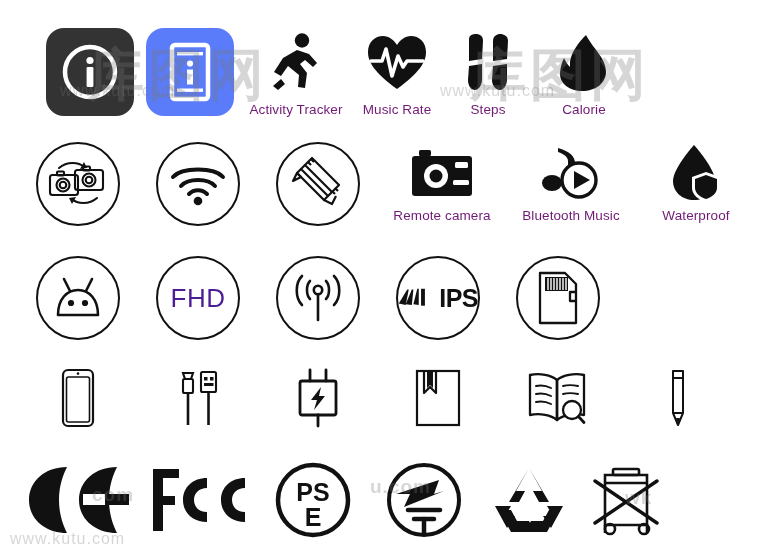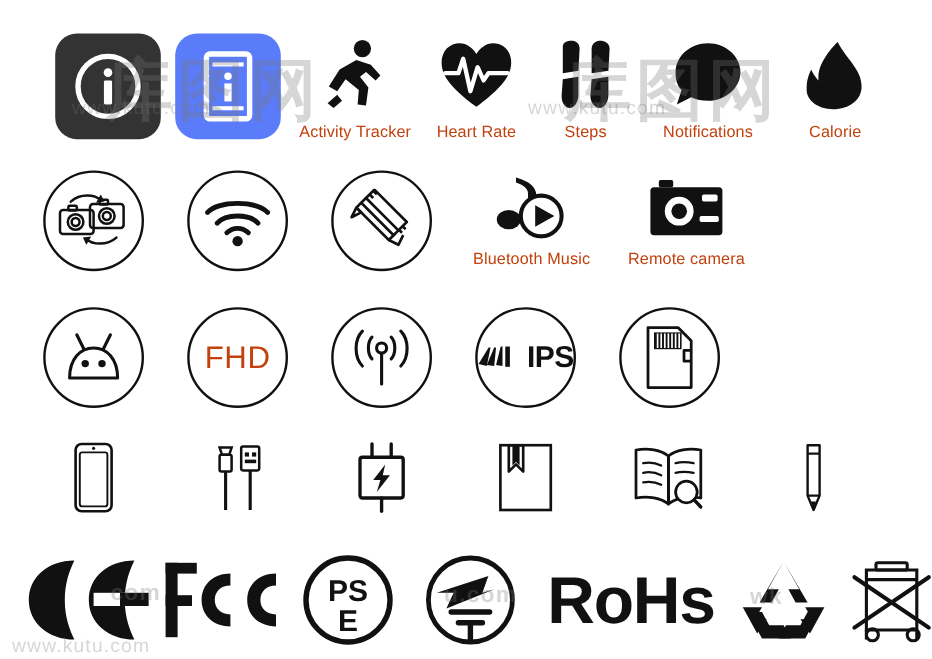--- a/index.html
+++ b/index.html
@@ -12,21 +12,21 @@
   .sheet{position:relative;width:777px;height:549px;}
 
   
   .row{position:absolute;left:0;width:777px;display:flex;}
   .cell{
     display:flex;flex-direction:column;align-items:center;justify-content:flex-start;
     position:relative;
   }
   .glyph{display:flex;align-items:center;justify-content:flex-start;}
   .label{
-    font-size:13.5px;color:#c2410c;letter-spacing:.1px;
+    font-size:13.5px;color:#701a75;letter-spacing:.1px;
     margin-top:4px;white-space:nowrap;text-align:center;
     font-family:"Liberation Sans",sans-serif;
   }
 
   
   #row1{top:28px;}
   #row1 .cell{width:88px;margin-right:0;}
   .tile{
     width:88px;height:88px;border-radius:18px;
     display:flex;align-items:center;justify-content:center;
@@ -39,21 +39,21 @@
   .circ{
     width:84px;height:84px;border-radius:50%;
     border:2.2px solid #111;
     display:flex;align-items:center;justify-content:center;
     box-sizing:border-box;
   }
 
   
   #row3{top:256px;}
   .fhdtxt{
-    font-size:26px;font-weight:400;color:#c2410c;letter-spacing:.5px;
+    font-size:26px;font-weight:400;color:#4c1d95;letter-spacing:.5px;
     font-family:"Liberation Sans",sans-serif;
   }
   .ipstxt{
     font-size:25px;font-weight:600;color:#111;letter-spacing:-.5px;
     font-family:"Liberation Sans",sans-serif;
   }
 
   
   #row4{top:365px;}
 
@@ -119,43 +119,35 @@
       <div class="label">Activity Tracker</div>
     </div>
 
     <div class="cell" style="width:90px;">
       <div class="glyph" style="height:70px;">
         <svg width="62" height="58" viewBox="0 0 62 58" aria-hidden="true">
           <path d="M31 55 C8 38 2 28 2 18 C2 8 9 2 17 2 C23 2 28 6 31 11 C34 6 39 2 45 2 C53 2 60 8 60 18 C60 28 54 38 31 55 Z" fill="#111"></path>
           <path d="M5 27 L16 27 L20 15 L26 42 L32 22 L37 33 L41 27 L57 27" fill="none" stroke="#ffffff" stroke-width="3.6" stroke-linejoin="round" stroke-linecap="round"></path>
         </svg>
       </div>
-      <div class="label">Heart Rate</div>
+      <div class="label">Music Rate</div>
     </div>
 
     <div class="cell" style="width:92px;">
       <div class="glyph" style="height:70px;">
         <svg width="46" height="60" viewBox="0 0 46 60" aria-hidden="true">
           <path d="M4 6 C4 2 8 1 11 1 C15 1 18 3 18 8 L17 26 L4 28 Z" fill="#111"></path>
           <path d="M4 33 L17 31 L17 46 C17 53 13 57 10 57 C6 57 3 53 3 47 Z" fill="#111"></path>
           <path d="M28 8 C28 3 32 1 35 1 C39 1 43 3 43 8 L42 26 L28 28 Z" fill="#111"></path>
           <path d="M28 33 L42 31 L42 46 C42 53 38 57 35 57 C31 57 27 53 27 47 Z" fill="#111"></path>
         </svg>
       </div>
       <div class="label">Steps</div>
     </div>
 
-    <div class="cell" style="width:112px;">
-      <div class="glyph" style="height:70px;">
-        <svg width="60" height="58" viewBox="0 0 60 58" aria-hidden="true">
-          <path d="M30 2 C45 2 57 13 57 26 C57 39 45 50 30 50 C25 50 20 49 16 47 L4 53 L8 41 C4 37 3 32 3 26 C3 13 15 2 30 2 Z" fill="#111"></path>
-        </svg>
-      </div>
-      <div class="label">Notifications</div>
-    </div>
 
     <div class="cell" style="width:100px;">
       <div class="glyph" style="height:70px;">
         <svg width="48" height="58" viewBox="0 0 48 58" aria-hidden="true">
           <path d="M26 1 C26 1 10 16 10 30 C10 31 10 32 10 33 C6 29 4 24 4 24 C1 30 0 36 0 40 C0 50 10 57 22 57 C36 57 46 49 46 38 C46 24 34 16 26 1 Z" fill="#111"></path>
         </svg>
       </div>
       <div class="label">Calorie</div>
     </div>
   </div>
@@ -208,46 +200,56 @@
             <path d="M6 16 L2 24 L10 20 Z"></path>
             <path d="M33 43 L41 47 L45 39"></path>
             <path d="M17 5 L20 8 M20 2 L23 5"></path>
             <path d="M44 31 L47 34 M41 34 L44 37"></path>
           </g>
         </svg>
       </div>
       <div class="label"></div>
     </div>
 
-    <div class="cell" style="width:130px;">
-      <div class="glyph" style="height:62px;">
-        <svg width="60" height="52" viewBox="0 0 60 52" aria-hidden="true">
-          <path d="M17 1 C28 4 34 9 34 16 L34 32 L27 32 L27 14 C27 10 23 7 17 5 Z" fill="#111"></path>
-          <ellipse cx="11" cy="36" rx="10" ry="8" fill="#111"></ellipse>
-          <circle cx="38" cy="33" r="17" fill="#ffffff" stroke="#111" stroke-width="3.4"></circle>
-          <path d="M33 24 L49 33 L33 42 Z" fill="#111"></path>
-        </svg>
-      </div>
-      <div class="label">Bluetooth Music</div>
-    </div>
-
     <div class="cell" style="width:128px;">
       <div class="glyph" style="height:62px;">
         <svg width="62" height="50" viewBox="0 0 62 50" aria-hidden="true">
           <rect x="8" y="2" width="12" height="6" rx="1.5" fill="#111"></rect>
           <rect x="1" y="8" width="60" height="40" rx="3" fill="#111"></rect>
           <circle cx="25" cy="28" r="12" fill="#ffffff"></circle>
           <circle cx="25" cy="28" r="6.5" fill="#111"></circle>
           <rect x="44" y="14" width="13" height="6" rx="1.5" fill="#ffffff"></rect>
           <rect x="42" y="32" width="16" height="5" rx="1.5" fill="#ffffff"></rect>
         </svg>
       </div>
       <div class="label">Remote camera</div>
     </div>
 
+    <div class="cell" style="width:130px;">
+      <div class="glyph" style="height:62px;">
+        <svg width="60" height="52" viewBox="0 0 60 52" aria-hidden="true">
+          <path d="M17 1 C28 4 34 9 34 16 L34 32 L27 32 L27 14 C27 10 23 7 17 5 Z" fill="#111"></path>
+          <ellipse cx="11" cy="36" rx="10" ry="8" fill="#111"></ellipse>
+          <circle cx="38" cy="33" r="17" fill="#ffffff" stroke="#111" stroke-width="3.4"></circle>
+          <path d="M33 24 L49 33 L33 42 Z" fill="#111"></path>
+        </svg>
+      </div>
+      <div class="label">Bluetooth Music</div>
+    </div>
+
+    <div class="cell" style="width:120px;">
+      <div class="glyph" style="height:62px;">
+        <svg width="52" height="58" viewBox="0 0 52 58" aria-hidden="true">
+          <path d="M24 1 C24 1 3 24 3 37 C3 48 12 56 24 56 C36 56 45 48 45 37 C45 24 24 1 24 1 Z" fill="#111"></path>
+          <path d="M36 28 L50 33 L50 44 C50 51 43 56 36 58 C29 56 22 51 22 44 L22 33 Z" fill="#ffffff"></path>
+          <path d="M36 31 L47 35 L47 44 C47 49 42 53 36 55 C30 53 25 49 25 44 L25 35 Z" fill="#111"></path>
+        </svg>
+      </div>
+      <div class="label">Waterproof</div>
+    </div>
   </div>
 
   <div class="row" id="row3" style="padding-left:18px;">
 
     <div class="cell" style="width:120px;">
       <div class="glyph circ">
         <svg width="56" height="46" viewBox="0 0 56 46" aria-hidden="true">
           <g fill="none" stroke="#111" stroke-width="2.6" stroke-linecap="round">
             <path d="M8 40 C8 24 17 15 28 15 C39 15 48 24 48 40 Z" stroke-linejoin="round"></path>
             <path d="M14 4 L20 16"></path>
@@ -454,23 +456,20 @@
           <path d="M12 34 L55 20 L50 34 L60 31 L20 47 L26 34 Z" fill="#111"></path>
           <g stroke="#111" stroke-width="4.5" stroke-linecap="round">
             <path d="M24 50 H56"></path>
             <path d="M30 59 H50"></path>
             <path d="M40 59 V74"></path>
           </g>
         </svg>
       </div>
     </div>
 
-    <div class="cell cert" style="width:178px;">
-      <span class="rohs">RoHs</span>
-    </div>
 
     <div class="cell cert" style="width:98px;">
       <div class="glyph">
         <svg width="72" height="68" viewBox="0 0 72 68" aria-hidden="true">
           <g fill="#111">
             <path d="M36 2 L49 25 L40 25 L46 36 L56 36 L36 2 Z"></path>
             <path d="M36 2 L16 36 L26 36 L32 25 L23 25 Z"></path>
             <path d="M24 40 L2 40 L14 62 L22 50 L12 50 L18 40 Z"></path>
             <path d="M6 44 L18 66 L42 66 L36 55 L24 55 L18 44 Z"></path>
             <path d="M48 40 L70 40 L58 62 L50 50 L60 50 L54 40 Z"></path>
@@ -499,17 +498,17 @@
         </svg>
       </div>
     </div>
   </div>
 
   <div class="watermark wm-cn" style="left:88px;top:38px;">库图网</div>
   <div class="watermark wm-url" style="left:60px;top:82px;">www.kutu.com</div>
   <div class="watermark wm-cn" style="left:470px;top:38px;">库图网</div>
   <div class="watermark wm-url" style="left:440px;top:82px;">www.kutu.com</div>
   <div class="watermark wm-sm" style="left:92px;top:484px;">com</div>
-  <div class="watermark wm-sm" style="left:370px;top:486px;">u.com</div>
+  <div class="watermark wm-sm" style="left:370px;top:476px;">u.com</div>
   <div class="watermark wm-sm" style="left:625px;top:487px;">wk</div>
   <div class="watermark wm-url" style="left:10px;top:530px;">www.kutu.com</div>
 
 </div>
 
 </body></html>

